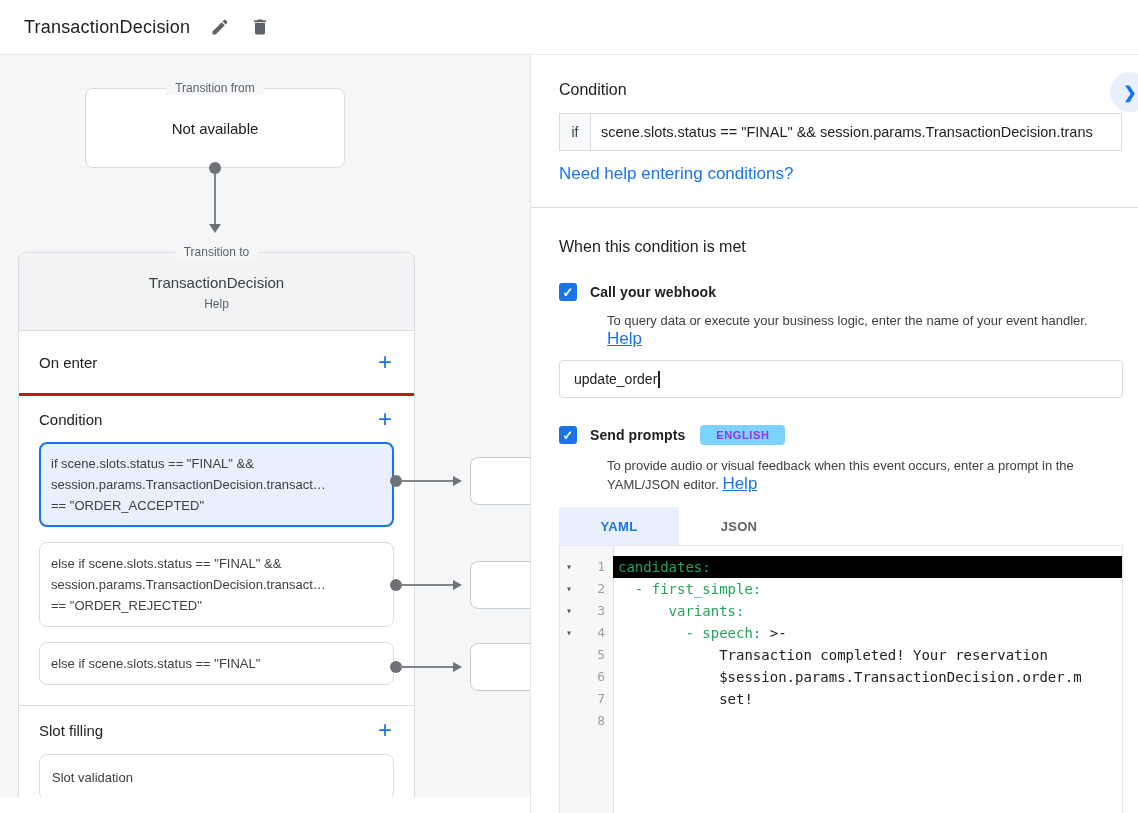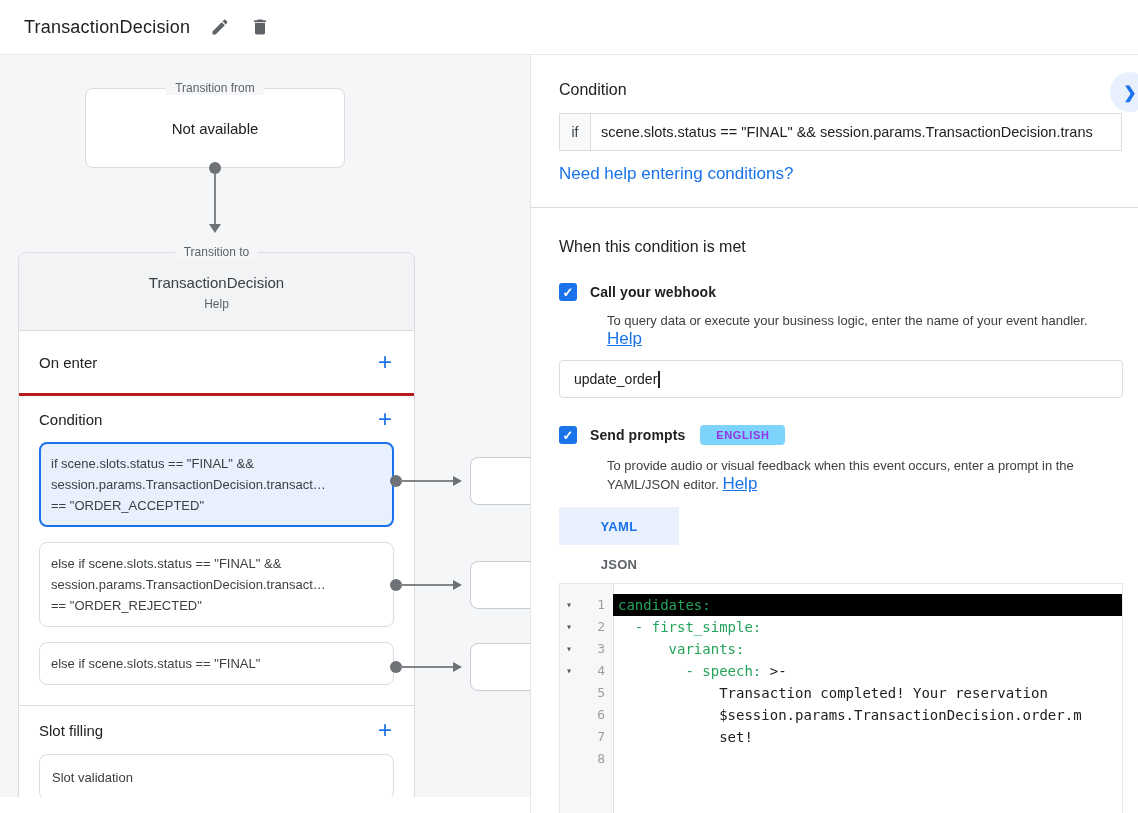--- a/index.html
+++ b/index.html
@@ -97,21 +97,21 @@
   .check-label { font-size:14px; font-weight:700; color:#202124; margin-left:13px; letter-spacing:.1px; }
   .lang-badge { margin-left:15px; background:#7dd3fc; color:#9334e6; font-size:11px;
                 font-weight:700; letter-spacing:.6px; padding:4px 16px; border-radius:4px; }
   .helper { margin-top:11px; font-size:13px; line-height:18px; color:#3c4043; max-width:552px;margin-left:48px; }
   .helper .text-link { text-decoration:underline; }
   .webhook-input { margin-top:11px; width:564px; height:38px; border:1px solid #dadce0;
                    border-radius:4px; display:flex; align-items:center; padding:0 14px;
                    font-size:14px; color:#202124; cursor:text; }
   .caret { display:inline-block; width:1.5px; height:17px; background:#202124; margin-left:1px; }
 
-  .tabs { display:flex; margin-top:13px;flex-direction:column; }
+  .tabs { display:flex; margin-top:13px; }
   .tab { width:120px; height:38px; display:flex; align-items:center; justify-content:center;
          font-size:13px; font-weight:700; letter-spacing:.3px; color:#5f6368; cursor:pointer; }
   .tab.active { background:#e8f0fe; color:#1a73e8; }
 
   .editor { width:564px; height:300px; border:1px solid #e4e6e8; display:flex;
             flex-direction:column; font-family:"DejaVu Sans Mono", monospace;
             font-size:14px; padding-top:10px; background:#fff; position:relative; }
   .editor:before { content:""; position:absolute; left:0; top:0; bottom:0; width:53px;
                    background:#f7f7f7; border-right:1px solid #e0e0e0; }
   .code-line { display:flex; height:22px; line-height:22px; position:relative; }

